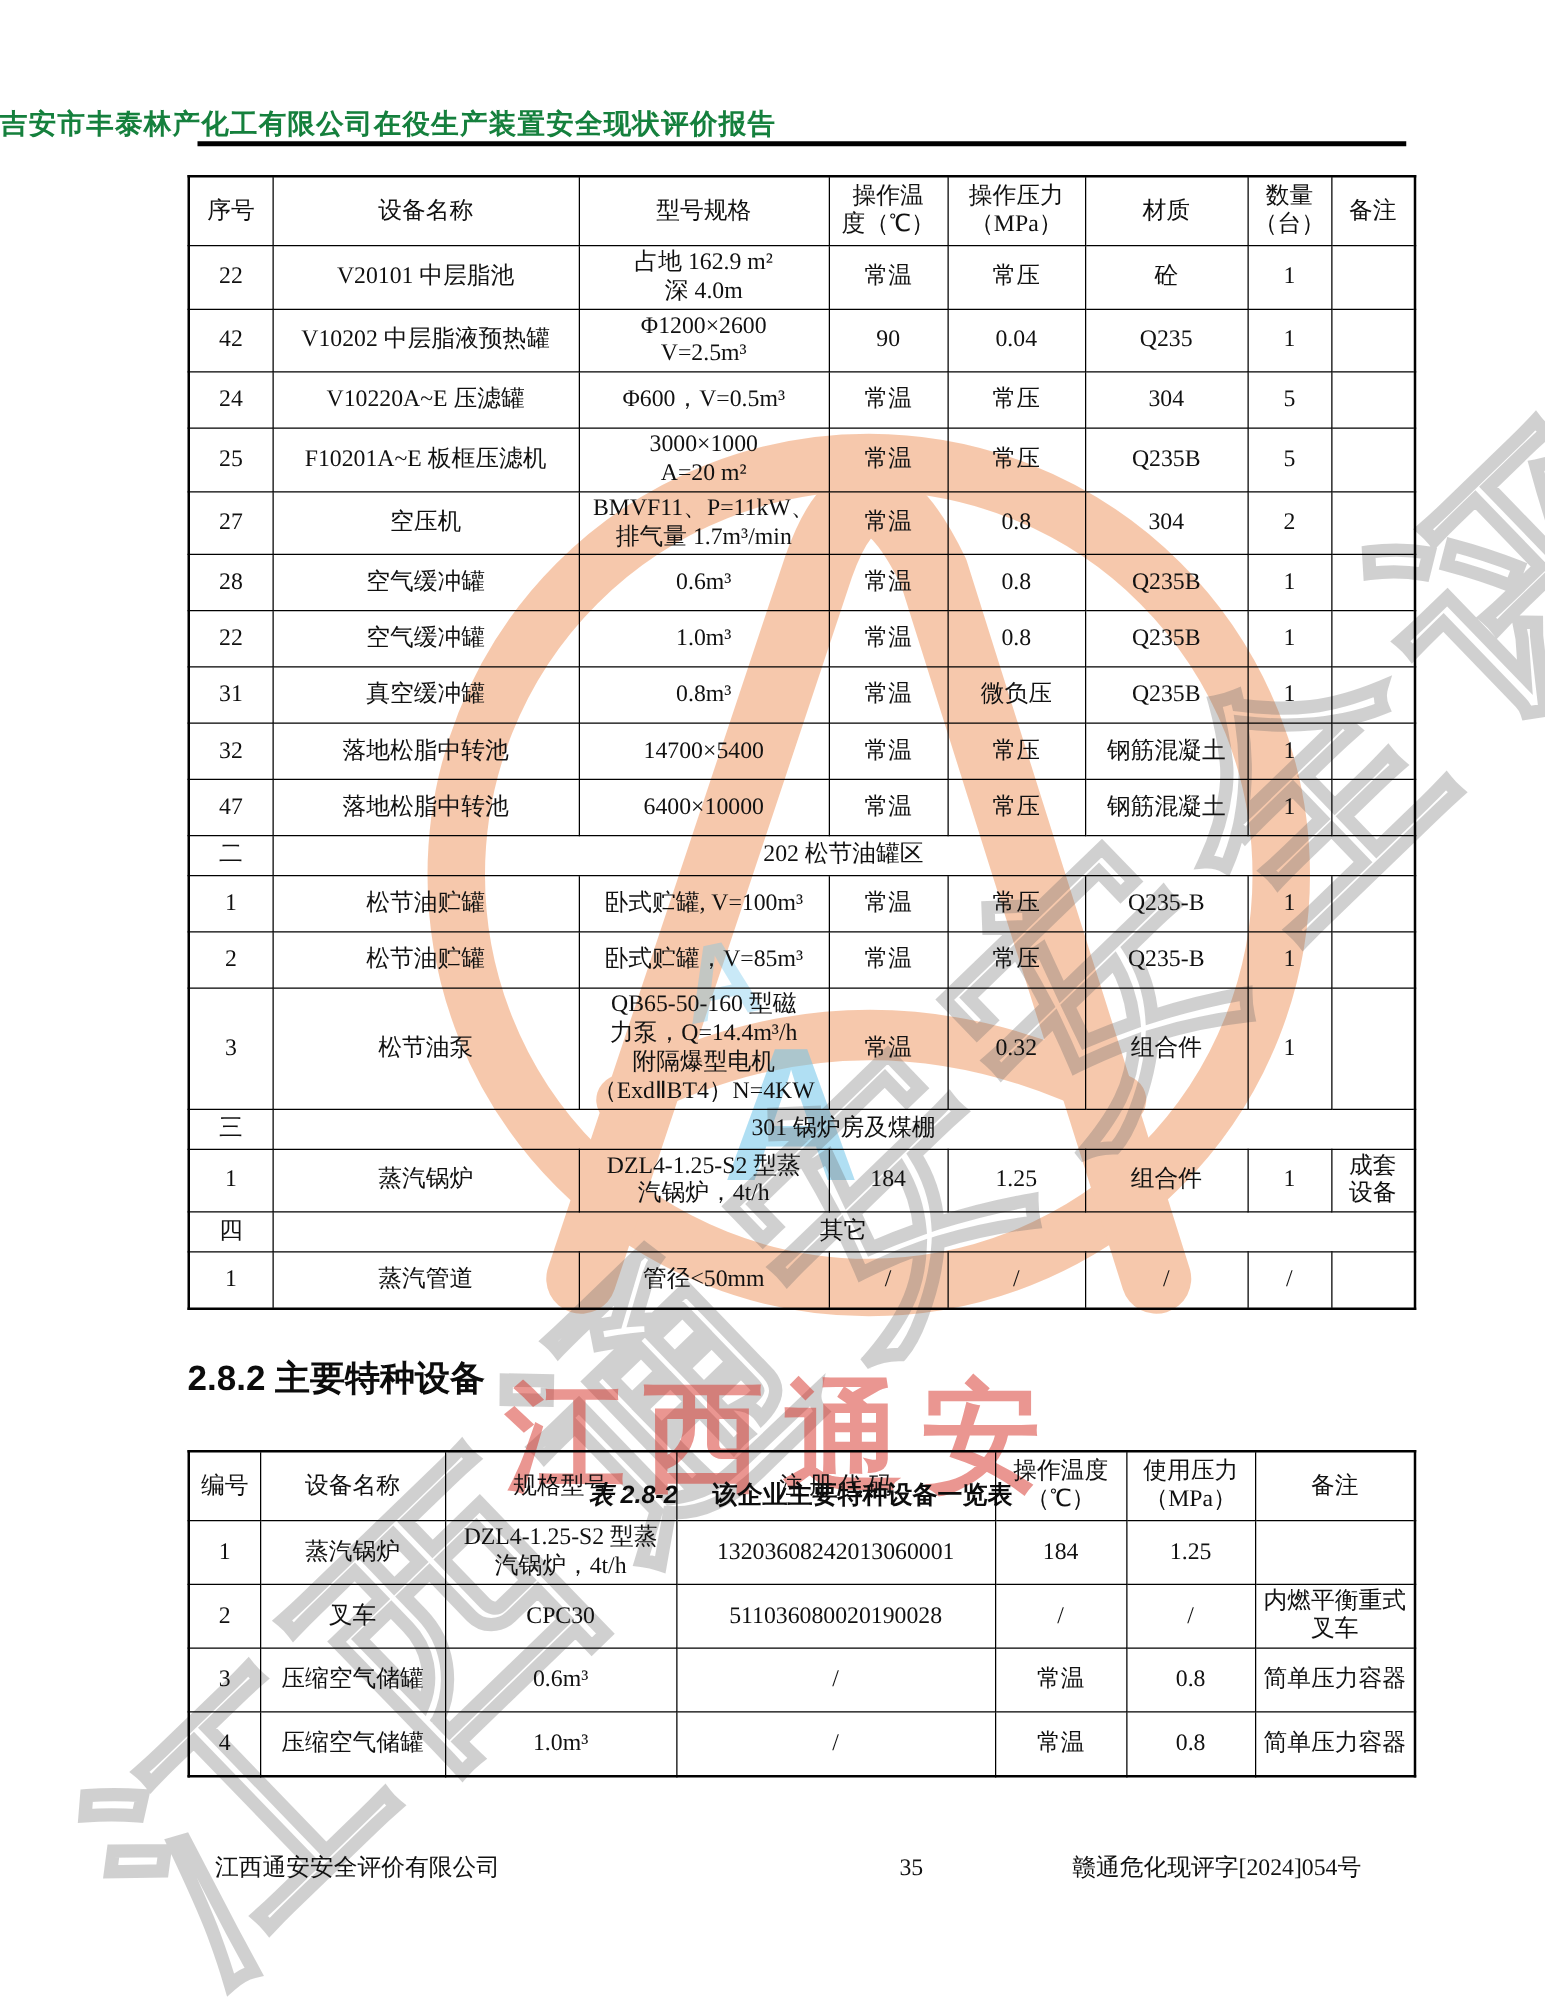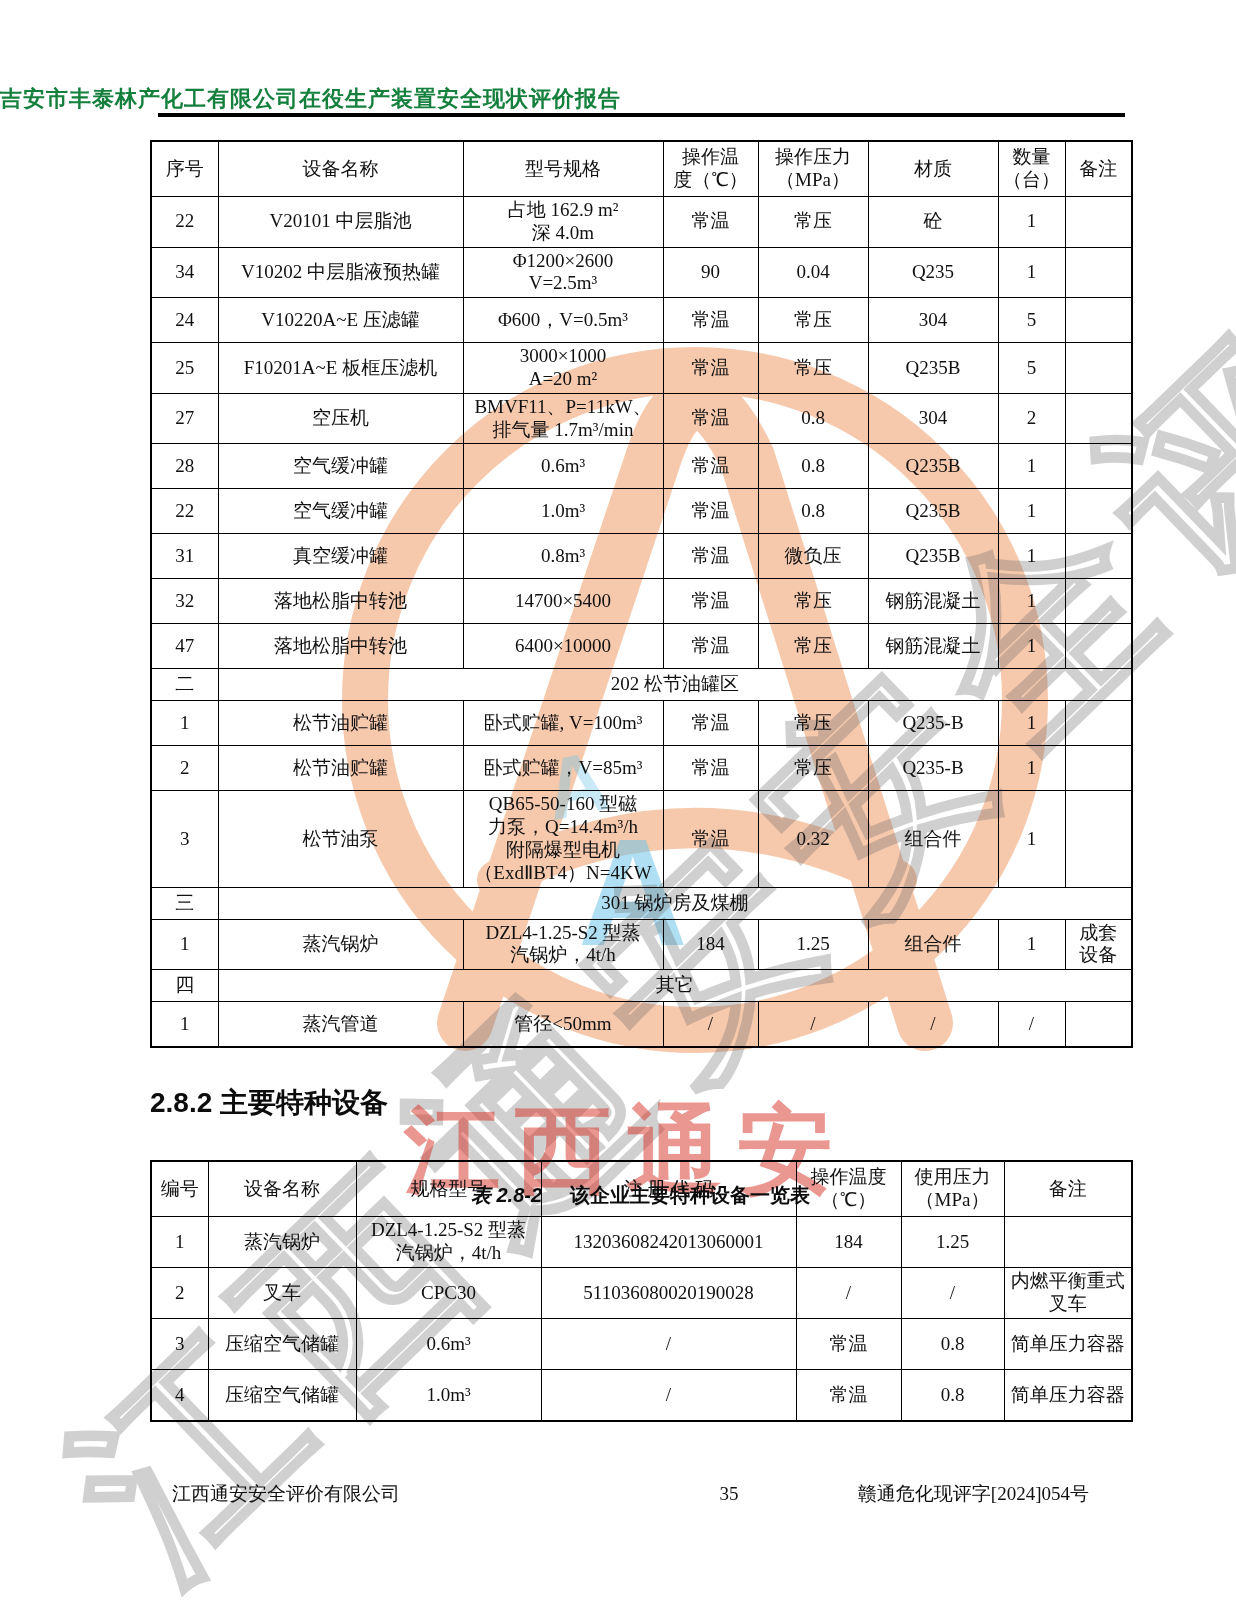--- a/index.html
+++ b/index.html
@@ -146,21 +146,21 @@
             <td>V20101 中层脂池</td>
             <td>占地 162.9 m²
 深 4.0m</td>
             <td>常温</td>
             <td>常压</td>
             <td>砼</td>
             <td>1</td>
             <td></td>
           </tr>
           <tr>
-            <td>34</td>
+            <td>42</td>
             <td>V10202 中层脂液预热罐</td>
             <td>Φ1200×2600
 V=2.5m³</td>
             <td>90</td>
             <td>0.04</td>
             <td>Q235</td>
             <td>1</td>
             <td></td>
           </tr>
           <tr>

